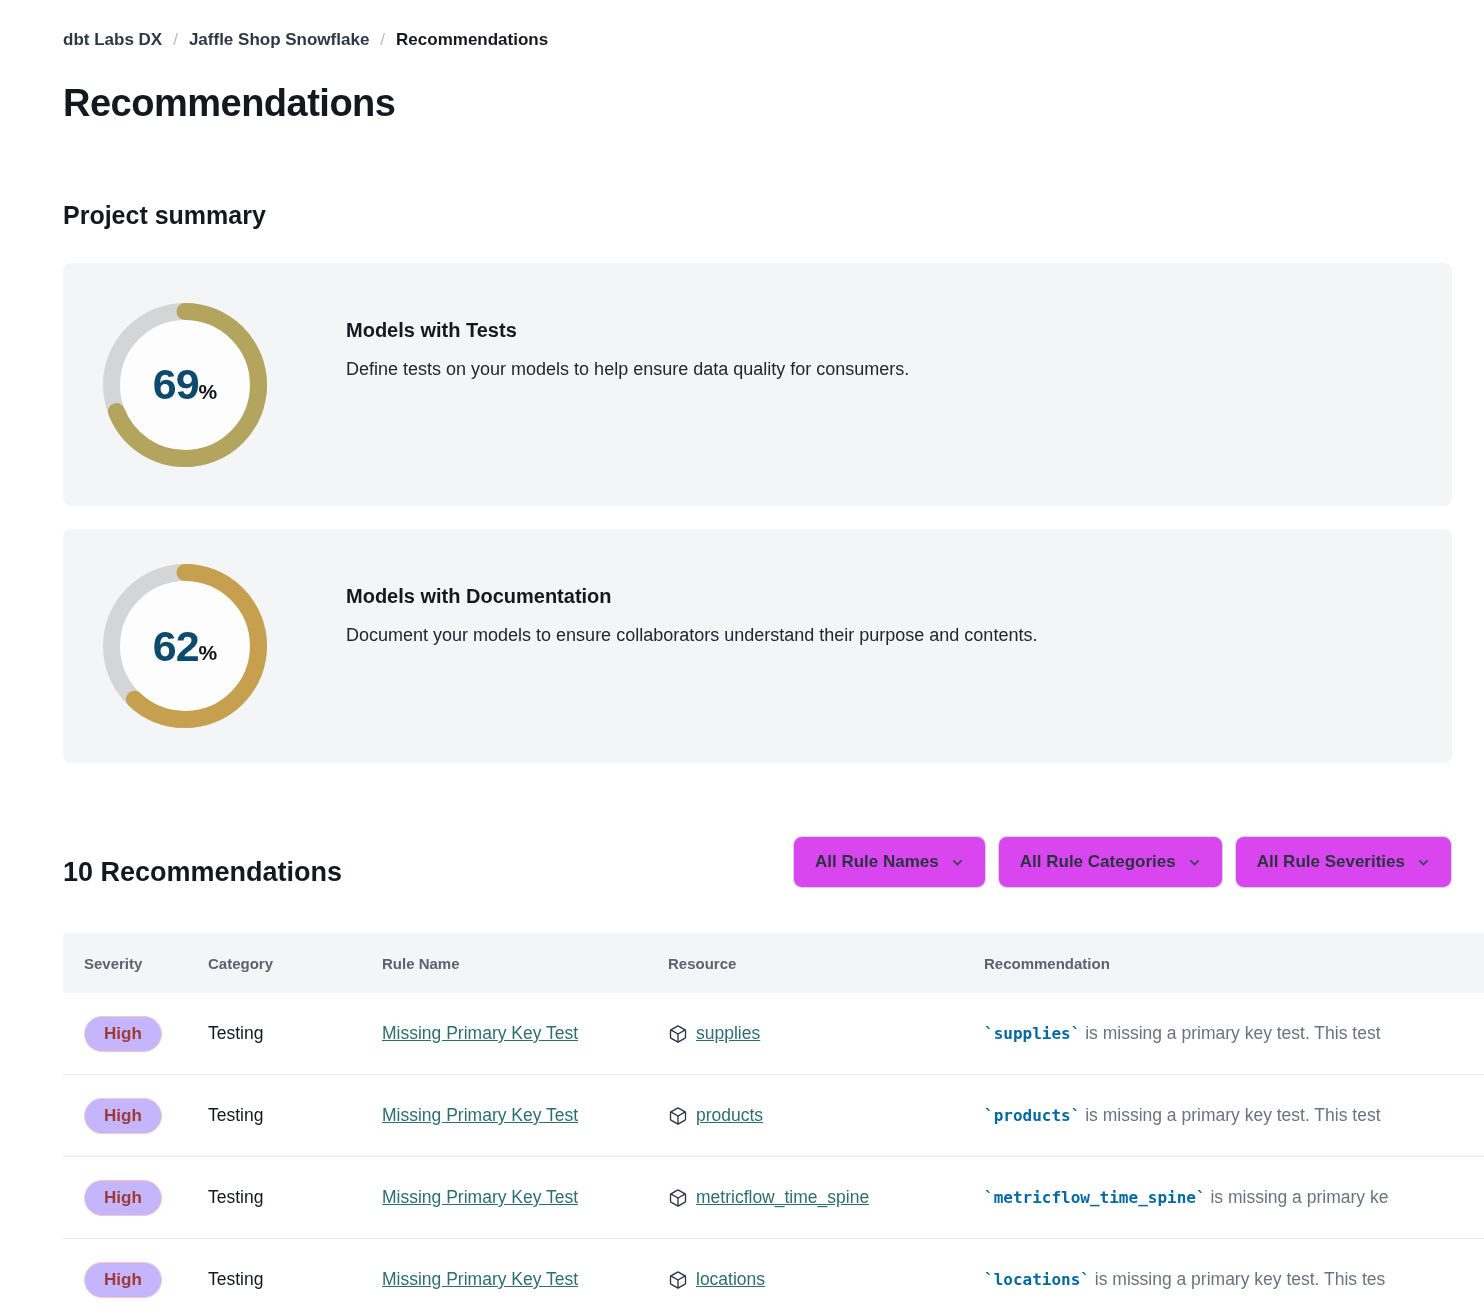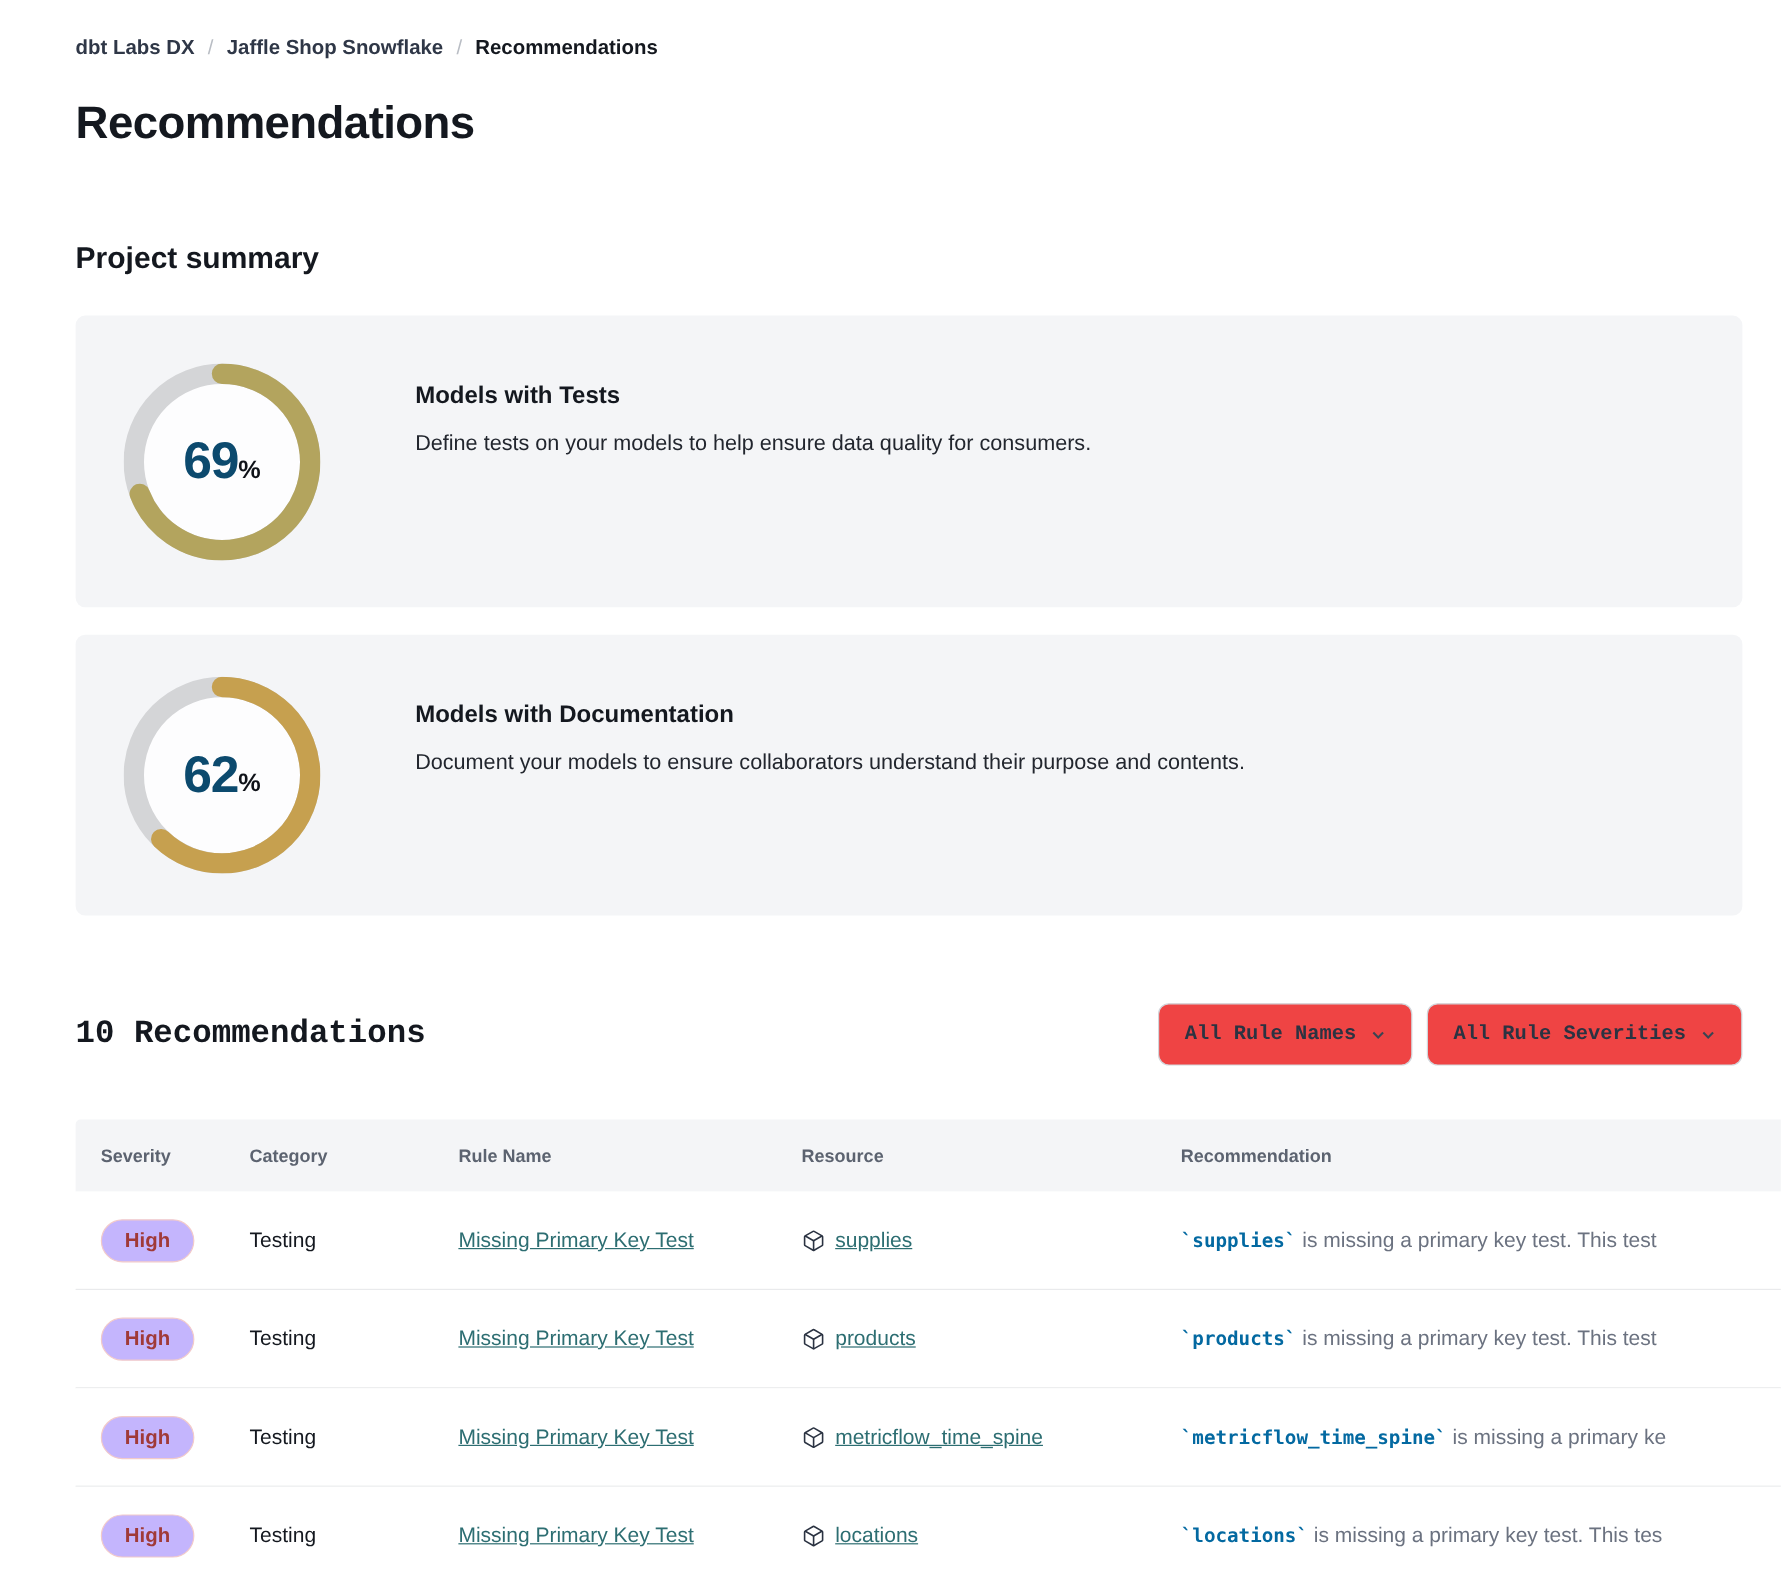--- a/index.html
+++ b/index.html
@@ -29,26 +29,26 @@
   .card.card-1 { height: 234px; margin-top: 23px; }
   .donut-wrap { position: relative; width: 164px; height: 164px; flex: 0 0 164px; }
   .donut-label { position: absolute; inset: 0; display: flex; align-items: center; justify-content: center; }
   .donut-label .pct-num { font-size: 43px; font-weight: 700; color: #0c4a6e; letter-spacing: -1px; }
   .donut-label .pct-sign { font-size: 21px; font-weight: 600; color: #0f1218; margin-top: 14px; }
   .card-text { margin-left: 79px; align-self: flex-start; padding-top: 18px; }
   .card-title { font-size: 20px; font-weight: 700; color: #14181f; }
   .card-desc { font-size: 18px; font-weight: 400; color: #22262e; margin-top: 17px; }
 
   
-  .rec-header { width: 1389px; margin-top: 73px; display: flex; align-items: center; justify-content: space-between; font-family: Liberation Mono, monospace; }
+  .rec-header { width: 1389px; margin-top: 73px; display: flex; align-items: flex-end; justify-content: space-between; }
   .rec-heading { font-size: 27px; font-weight: 600; color: #14181f; }
   .filters { display: flex; gap: 12px; }
   .filter-btn {
     display: flex; align-items: center; gap: 12px; height: 52px; padding: 0 21px;
-    background: #ef4444; border: 1px solid #d2d5da; border-radius: 9px;
+    background: #d946ef; border: 1px solid #d2d5da; border-radius: 9px;
     font-family: inherit; font-size: 17px; font-weight: 600; color: #2b3342; cursor: pointer;
   }
   .chev { width: 13px; height: 13px; stroke: #3c4452; stroke-width: 2.2; fill: none; }
 
   
   .table { margin-top: 45px; width: 1760px; }
   .t-head, .t-row {
     display: grid;
     grid-template-columns: 124px 174px 286px 316px 797px;
     align-items: center;
@@ -127,20 +127,26 @@
   <div class="rec-header">
     <h2 class="rec-heading">10 Recommendations</h2>
     <div class="filters">
       <button class="filter-btn">
         <span>All Rule Names</span>
         <svg class="chev" viewBox="0 0 16 16">
             <polyline points="3,5.5 8,10.5 13,5.5"></polyline>
           </svg>
       </button>
       <button class="filter-btn">
+        <span>All Rule Categories</span>
+        <svg class="chev" viewBox="0 0 16 16">
+            <polyline points="3,5.5 8,10.5 13,5.5"></polyline>
+          </svg>
+      </button>
+      <button class="filter-btn">
         <span>All Rule Severities</span>
         <svg class="chev" viewBox="0 0 16 16">
             <polyline points="3,5.5 8,10.5 13,5.5"></polyline>
           </svg>
       </button>
     </div>
   </div>
 
   <div class="table">
     <div class="t-head">

